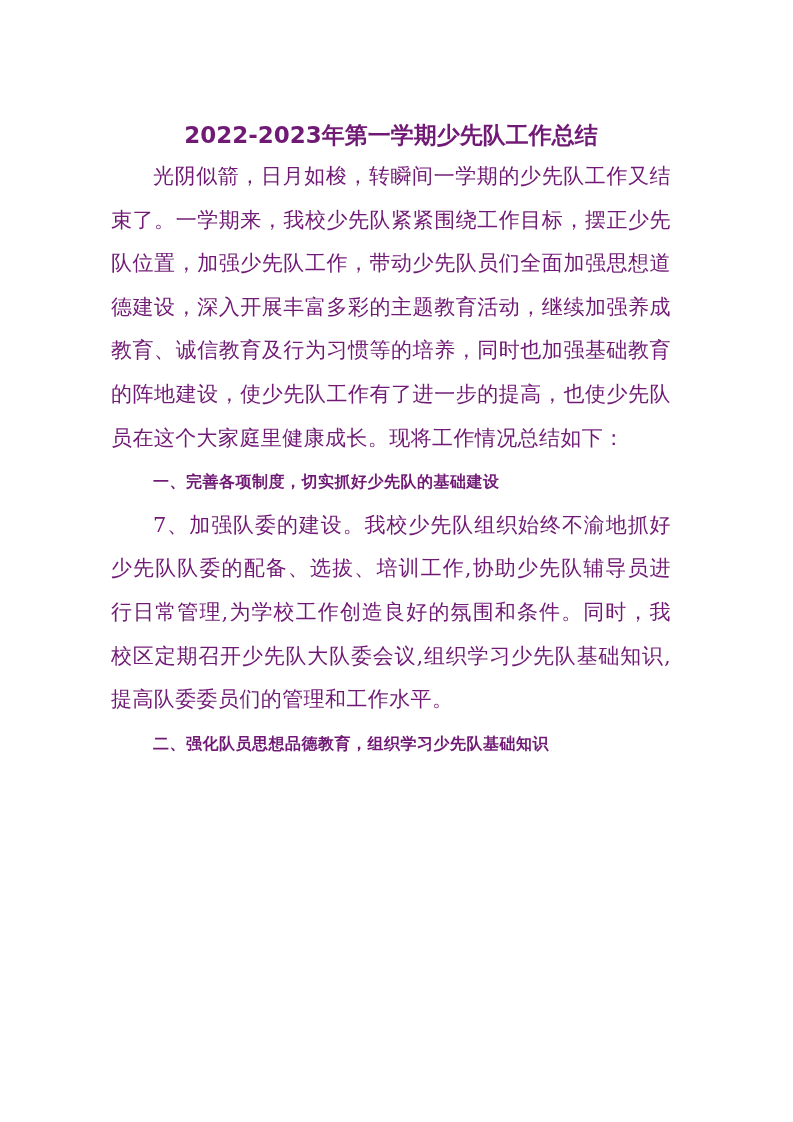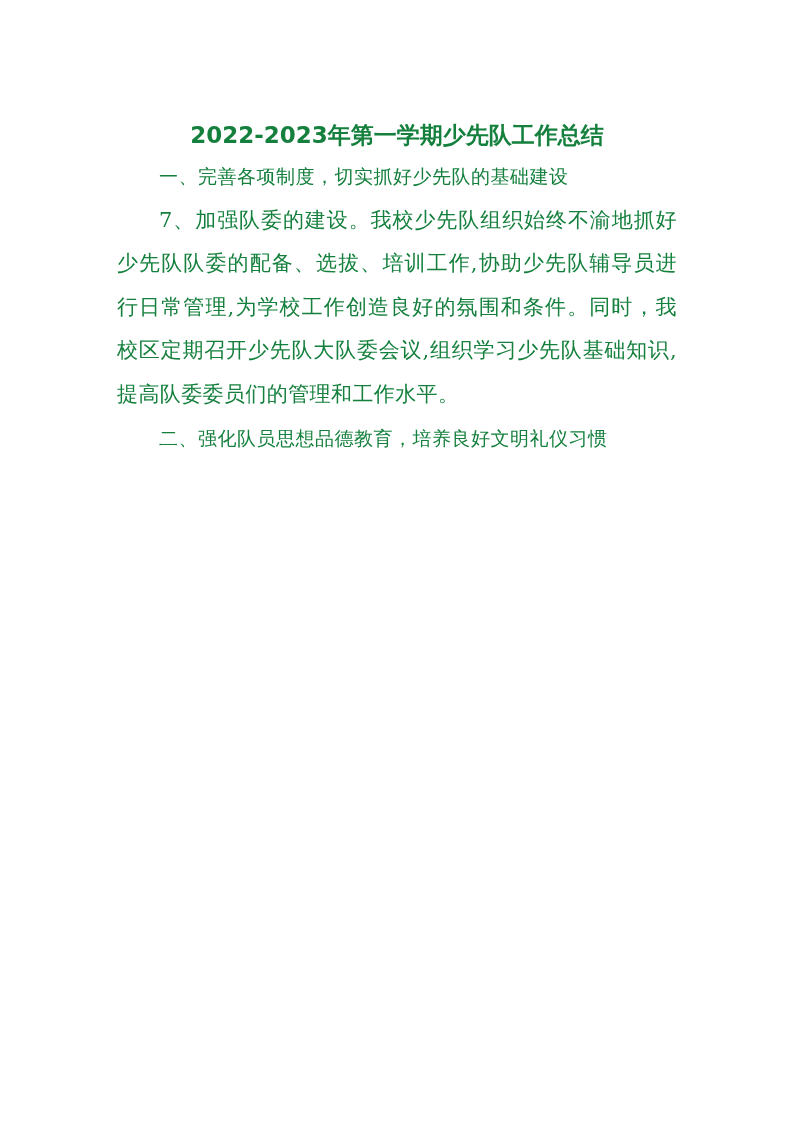--- a/index.html
+++ b/index.html
@@ -1,22 +1,22 @@
 <!DOCTYPE html>
 <html><head>
 <meta charset="utf-8">
 <style>
   html, body { margin: 0; padding: 0; background: #ffffff; }
   body { width: 793px; height: 1122px; position: relative; overflow: hidden; }
   .page {
     position: absolute;
-    left: 117px;
+    left: 111px;
     top: 115px;
     width: 560px;
-    color: #15803d;
+    color: #701a75;
     font-family: "DejaVu Serif", "Liberation Serif", serif;
   }
   .title {
     text-align: center;
     font-family: "DejaVu Sans", "Liberation Sans", sans-serif;
     font-weight: bold;
     font-size: 23px;
     line-height: 40px;
     height: 40px;
     margin: 0;
@@ -26,28 +26,29 @@
     margin: 0;
     font-size: 21px;
     line-height: 43.6px;
     text-indent: 42px;
     text-align: justify;
     letter-spacing: 0.4px;
   }
   h2.heading {
     margin: 0;
     font-family: "DejaVu Sans", "Liberation Sans", sans-serif;
-    font-weight: normal;
-    font-size: 19px;
+    font-weight: bold;
+    font-size: 16px;
     line-height: 43.6px;
     text-indent: 42px;
     letter-spacing: 0.5px;
   }
 </style>
 </head>
 <body>
 
 <div class="page">
   <h1 class="title">2022-2023年第一学期少先队工作总结</h1>
+  <p class="para">光阴似箭，日月如梭，转瞬间一学期的少先队工作又结束了。一学期来，我校少先队紧紧围绕工作目标，摆正少先队位置，加强少先队工作，带动少先队员们全面加强思想道德建设，深入开展丰富多彩的主题教育活动，继续加强养成教育、诚信教育及行为习惯等的培养，同时也加强基础教育的阵地建设，使少先队工作有了进一步的提高，也使少先队员在这个大家庭里健康成长。现将工作情况总结如下：</p>
   <h2 class="heading">一、完善各项制度，切实抓好少先队的基础建设</h2>
   <p class="para">7、加强队委的建设。我校少先队组织始终不渝地抓好少先队队委的配备、选拔、培训工作,协助少先队辅导员进行日常管理,为学校工作创造良好的氛围和条件。同时，我校区定期召开少先队大队委会议,组织学习少先队基础知识,提高队委委员们的管理和工作水平。</p>
-  <h2 class="heading">二、强化队员思想品德教育，培养良好文明礼仪习惯</h2>
+  <h2 class="heading">二、强化队员思想品德教育，组织学习少先队基础知识</h2>
 </div>
 
 </body></html>

